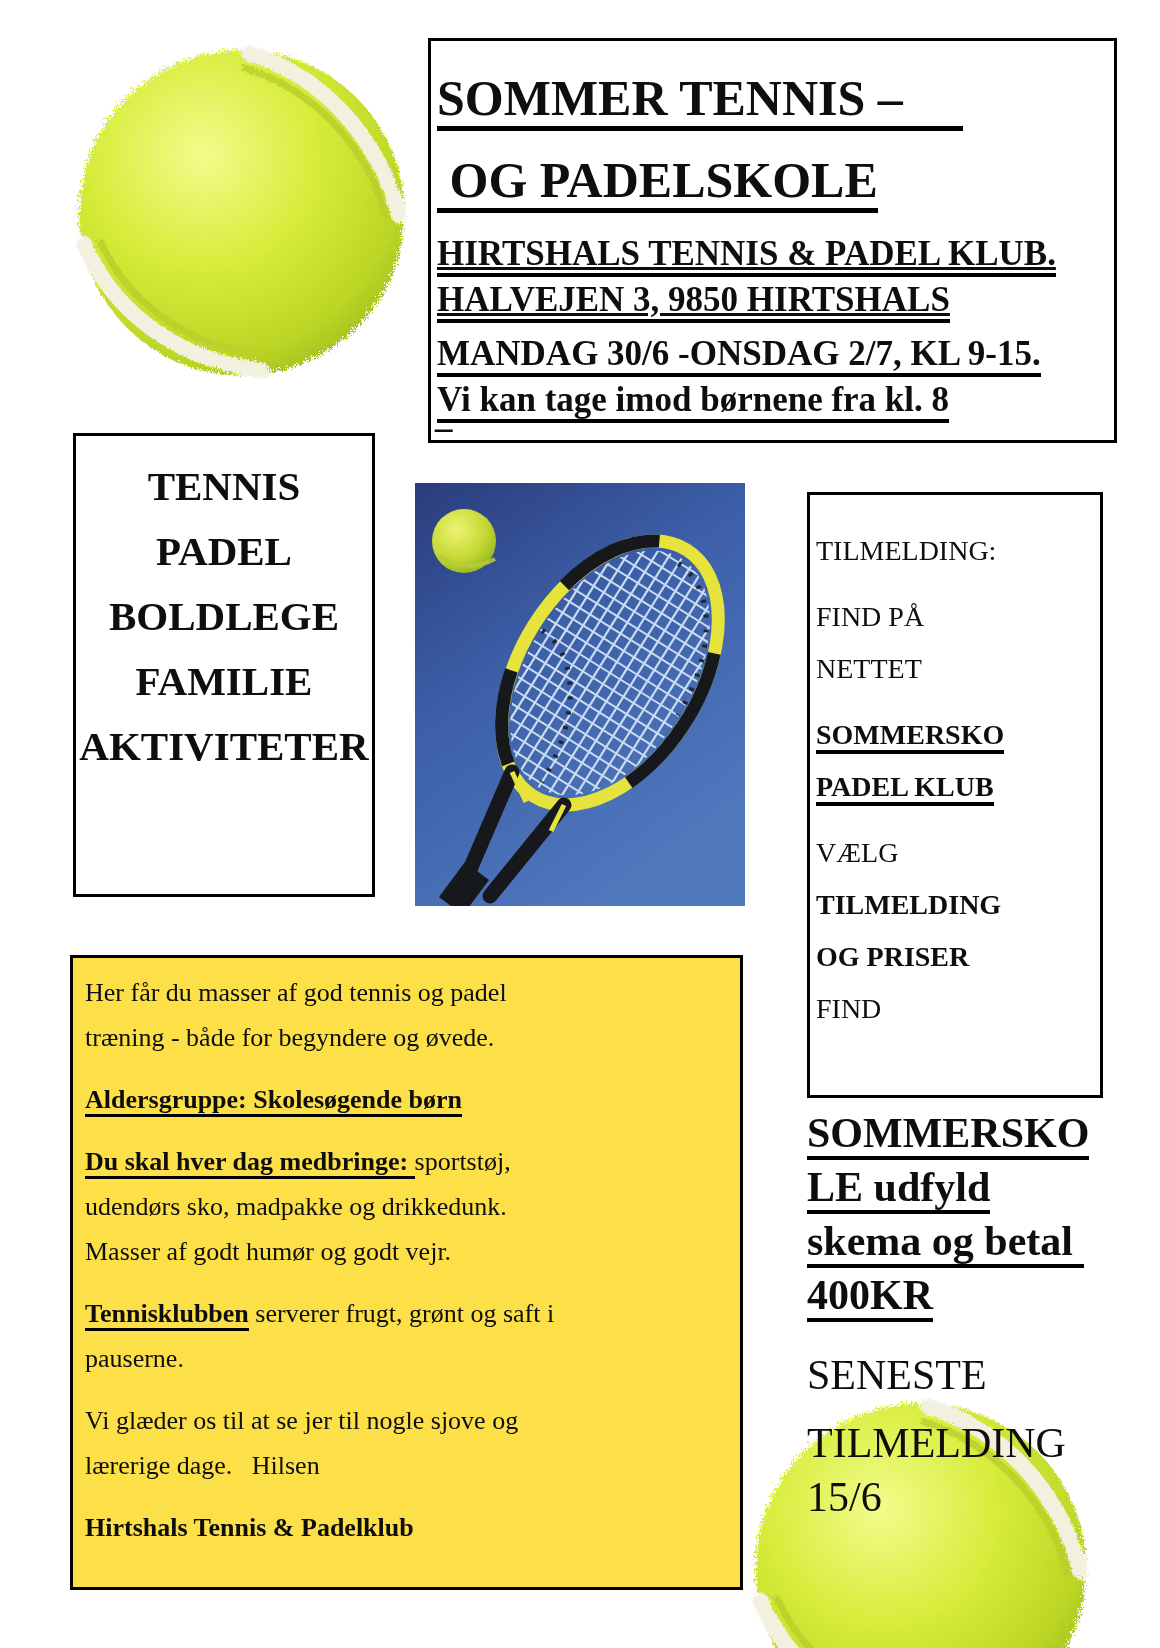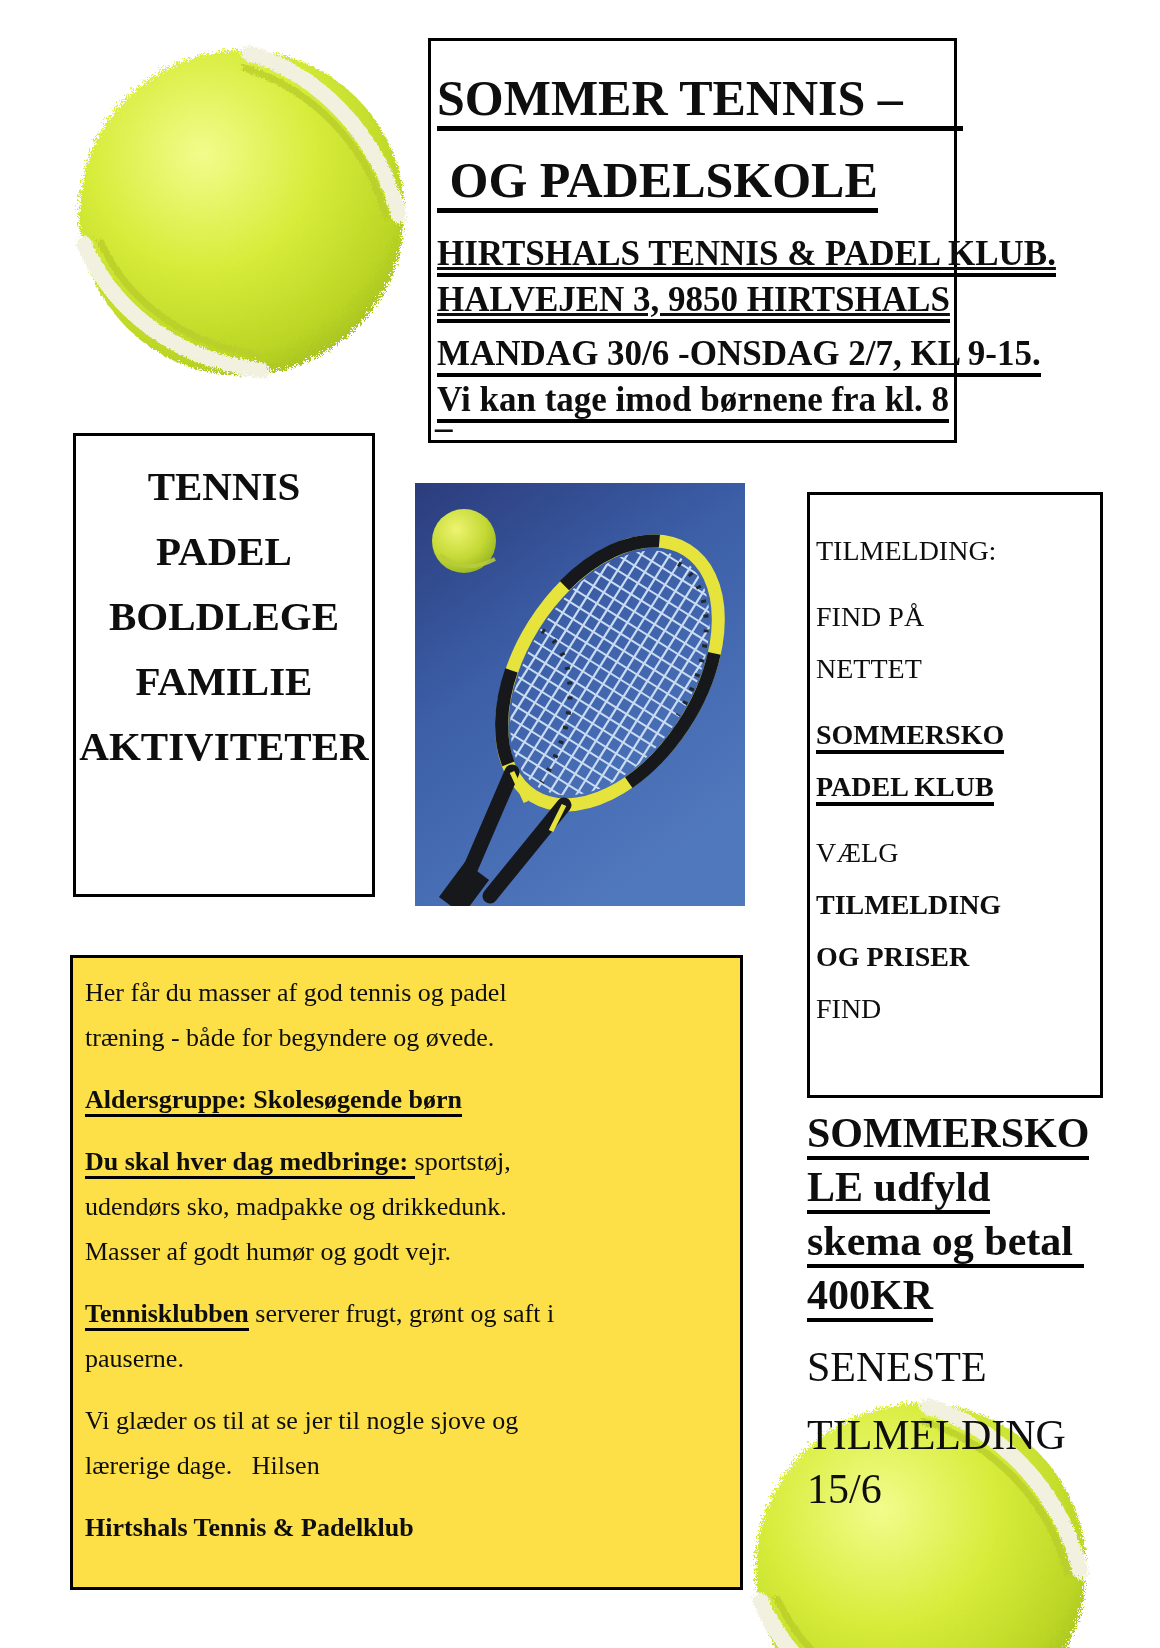--- a/index.html
+++ b/index.html
@@ -14,21 +14,21 @@
   .ul{border-bottom:4px solid #000;}
 
   
   #ball-tl{left:66px;top:34px;width:346px;height:352px;}
   
   #ball-br{left:742px;top:1390px;width:352px;height:352px;z-index:1;}
   #ball-tl svg,#ball-br svg{width:100%;height:100%;display:block;}
 
   
   #header-box{
-    left:428px;top:38px;width:529px;height:405px;
+    left:428px;top:38px;width:689px;height:405px;
     border:3px solid #000;box-sizing:border-box;
     padding:16px 6px 0 6px;
   }
   #hb-title{font-size:50px;line-height:82px;font-weight:bold;}
   #hb-title .ul{border-bottom-width:5px;}
   #hb-club{font-size:35px;line-height:46px;font-weight:bold;margin-top:10px;text-decoration:underline;}
   #hb-date{font-size:35px;line-height:46px;font-weight:bold;margin-top:8px;}
   #hb-dash{position:absolute;left:4px;bottom:14px;font-size:35px;font-weight:bold;line-height:20px;}
 
   
@@ -48,21 +48,21 @@
     left:807px;top:492px;width:296px;height:606px;
     border:3px solid #000;box-sizing:border-box;
     padding:30px 4px 0 6px;
     font-size:28px;line-height:52px;
   }
   #signup-box .gap{margin-top:14px;}
 
   
   #summer-school{left:807px;top:1106px;width:352px;z-index:3;}
   #ss-lines{font-size:42px;font-weight:bold;line-height:54px;}
-  #ss-deadline{font-size:42px;line-height:54px;margin-top:18px;}
+  #ss-deadline{font-size:42px;line-height:54px;margin-top:26px;}
   #ss-deadline .gap{margin-top:14px;}
 
   
   #info-box{
     left:70px;top:955px;width:673px;height:635px;
     border:3px solid #000;box-sizing:border-box;
     background:#fde047;
     padding:12px 12px;
     font-size:26px;line-height:45px;
   }

